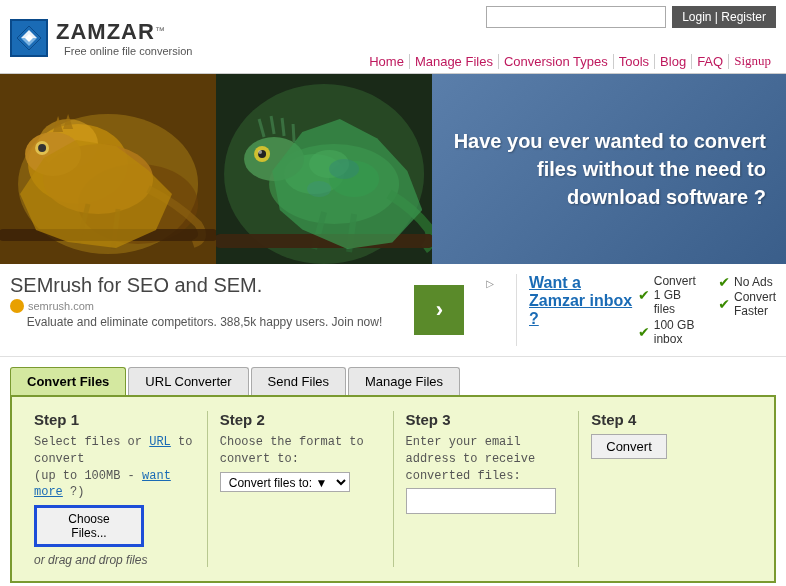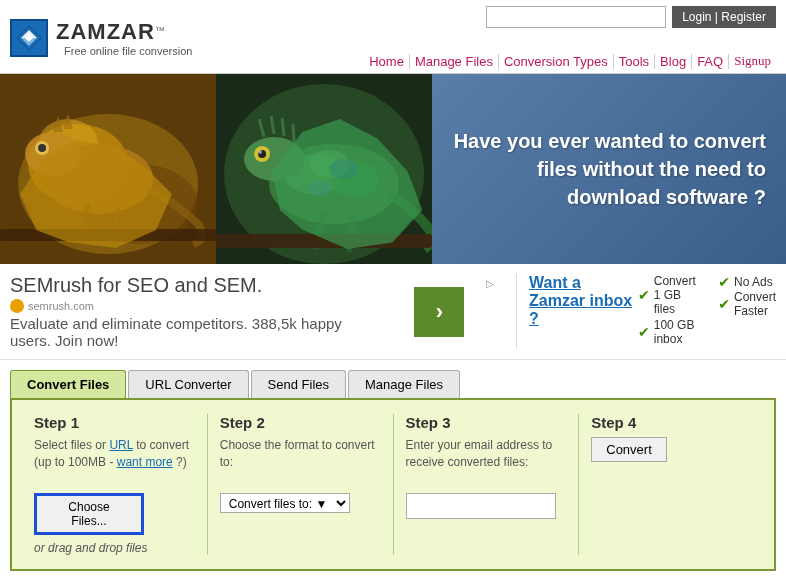--- a/index.html
+++ b/index.html
@@ -150,21 +150,21 @@
       background: #f0f8d0;
       padding: 14px 10px;
       display: flex; gap: 0;
     }
     .step {
       flex: 1; padding: 0 12px;
       border-right: 1px solid #b8c890;
     }
     .step:last-child { border-right: none; }
     .step-title { font-size: 15px; font-weight: bold; color: #333; margin-bottom: 6px; }
-    .step-desc { font-size: 12px; color: #555; margin-bottom: 22px; line-height: 1.4; }
+    .step-desc { font-size: 12px; color: #555; margin-bottom: 4px; line-height: 1.4; font-family: Liberation Mono, monospace; }
     .step-desc a { color: #1a6bb5; text-decoration: underline; cursor: pointer; }
 
     #choose-files-btn {
       display: block;
       background: #f0f0f0;
       border: 3px solid #1d4ed8;
       padding: 4px 12px;
       font-size: 12px;
       cursor: pointer;
       width: 110px;
@@ -305,21 +305,21 @@
   </div>
 </div>
 
 <div id="promo-section">
   <div id="ad-block">
     <div style="font-size:20px;color:#444;font-weight:normal;">SEMrush for SEO and SEM.</div>
     <div id="ad-source">
       <span id="ad-source-circle"></span>
       <span style="font-size:11px;color:#888;">semrush.com</span>
     </div>
-    <div style="font-size:15px;color:#555;">Evaluate and eliminate competitors. 388,5k happy users. Join now!</div>
+    <div style="font-size:12px;color:#555;text-align:right;">Evaluate and eliminate competitors. 388,5k happy users. Join now!</div>
   </div>
   <div id="ad-arrow">
     <span>›</span>
   </div>
   <div style="font-size:10px;color:#888;align-self:flex-start;margin-top:4px;">▷</div>
 
   <div id="inbox-promo">
     <div id="inbox-title">Want a Zamzar inbox ?</div>
     <div id="inbox-features">
       <div id="inbox-col">

